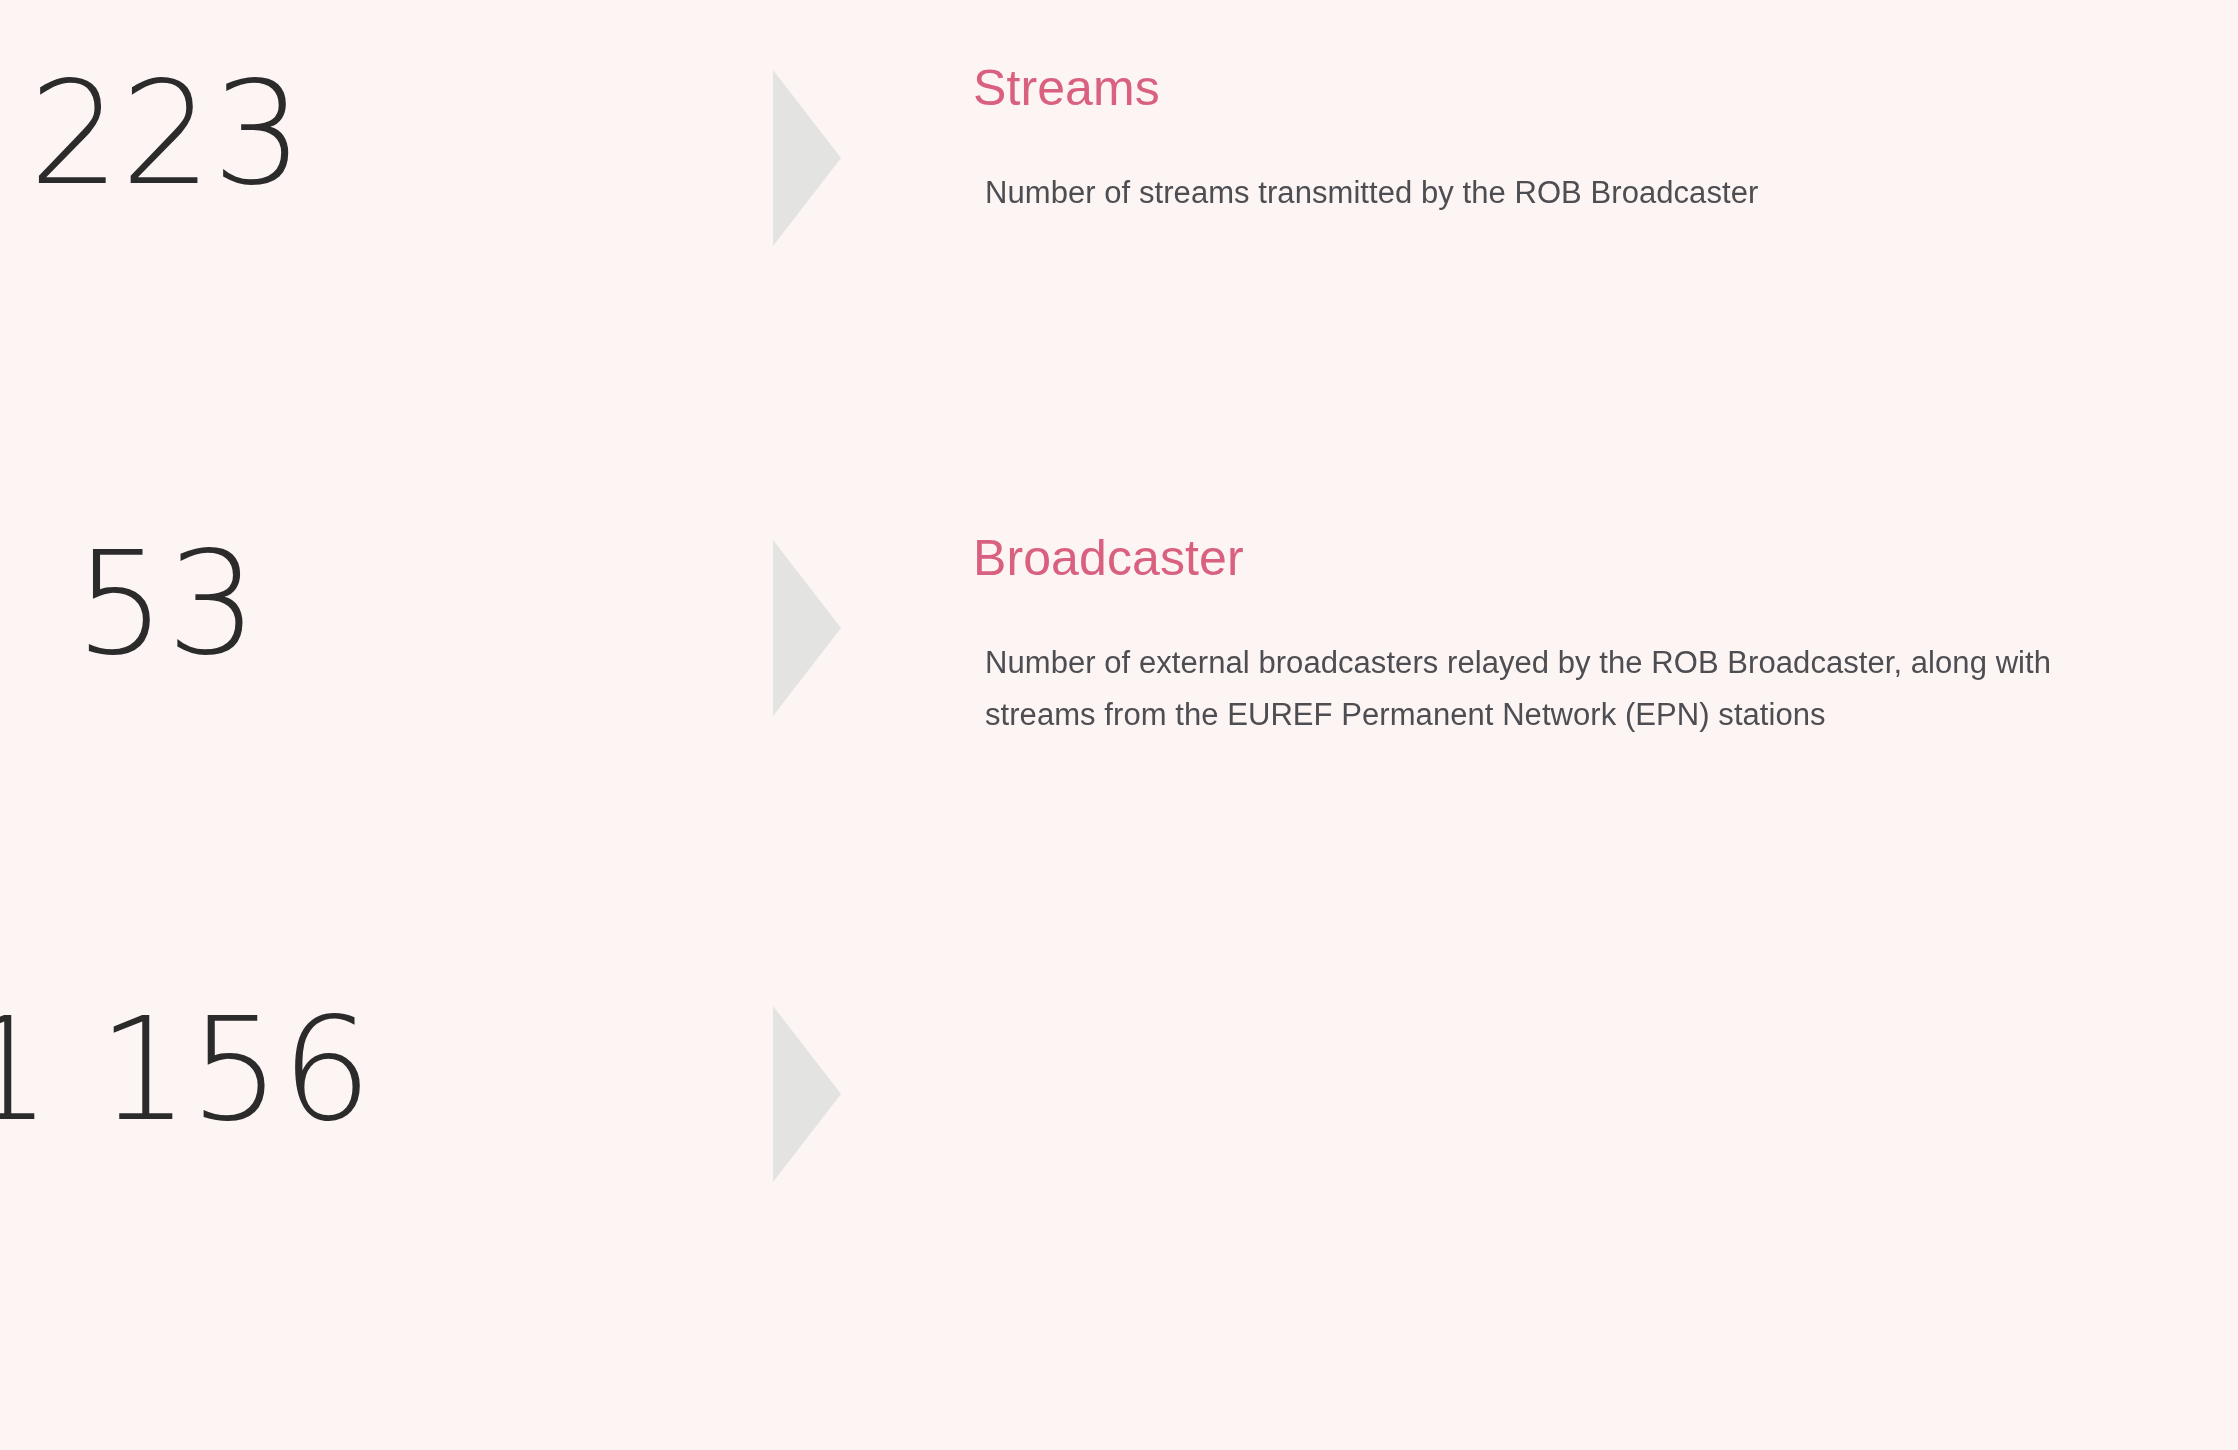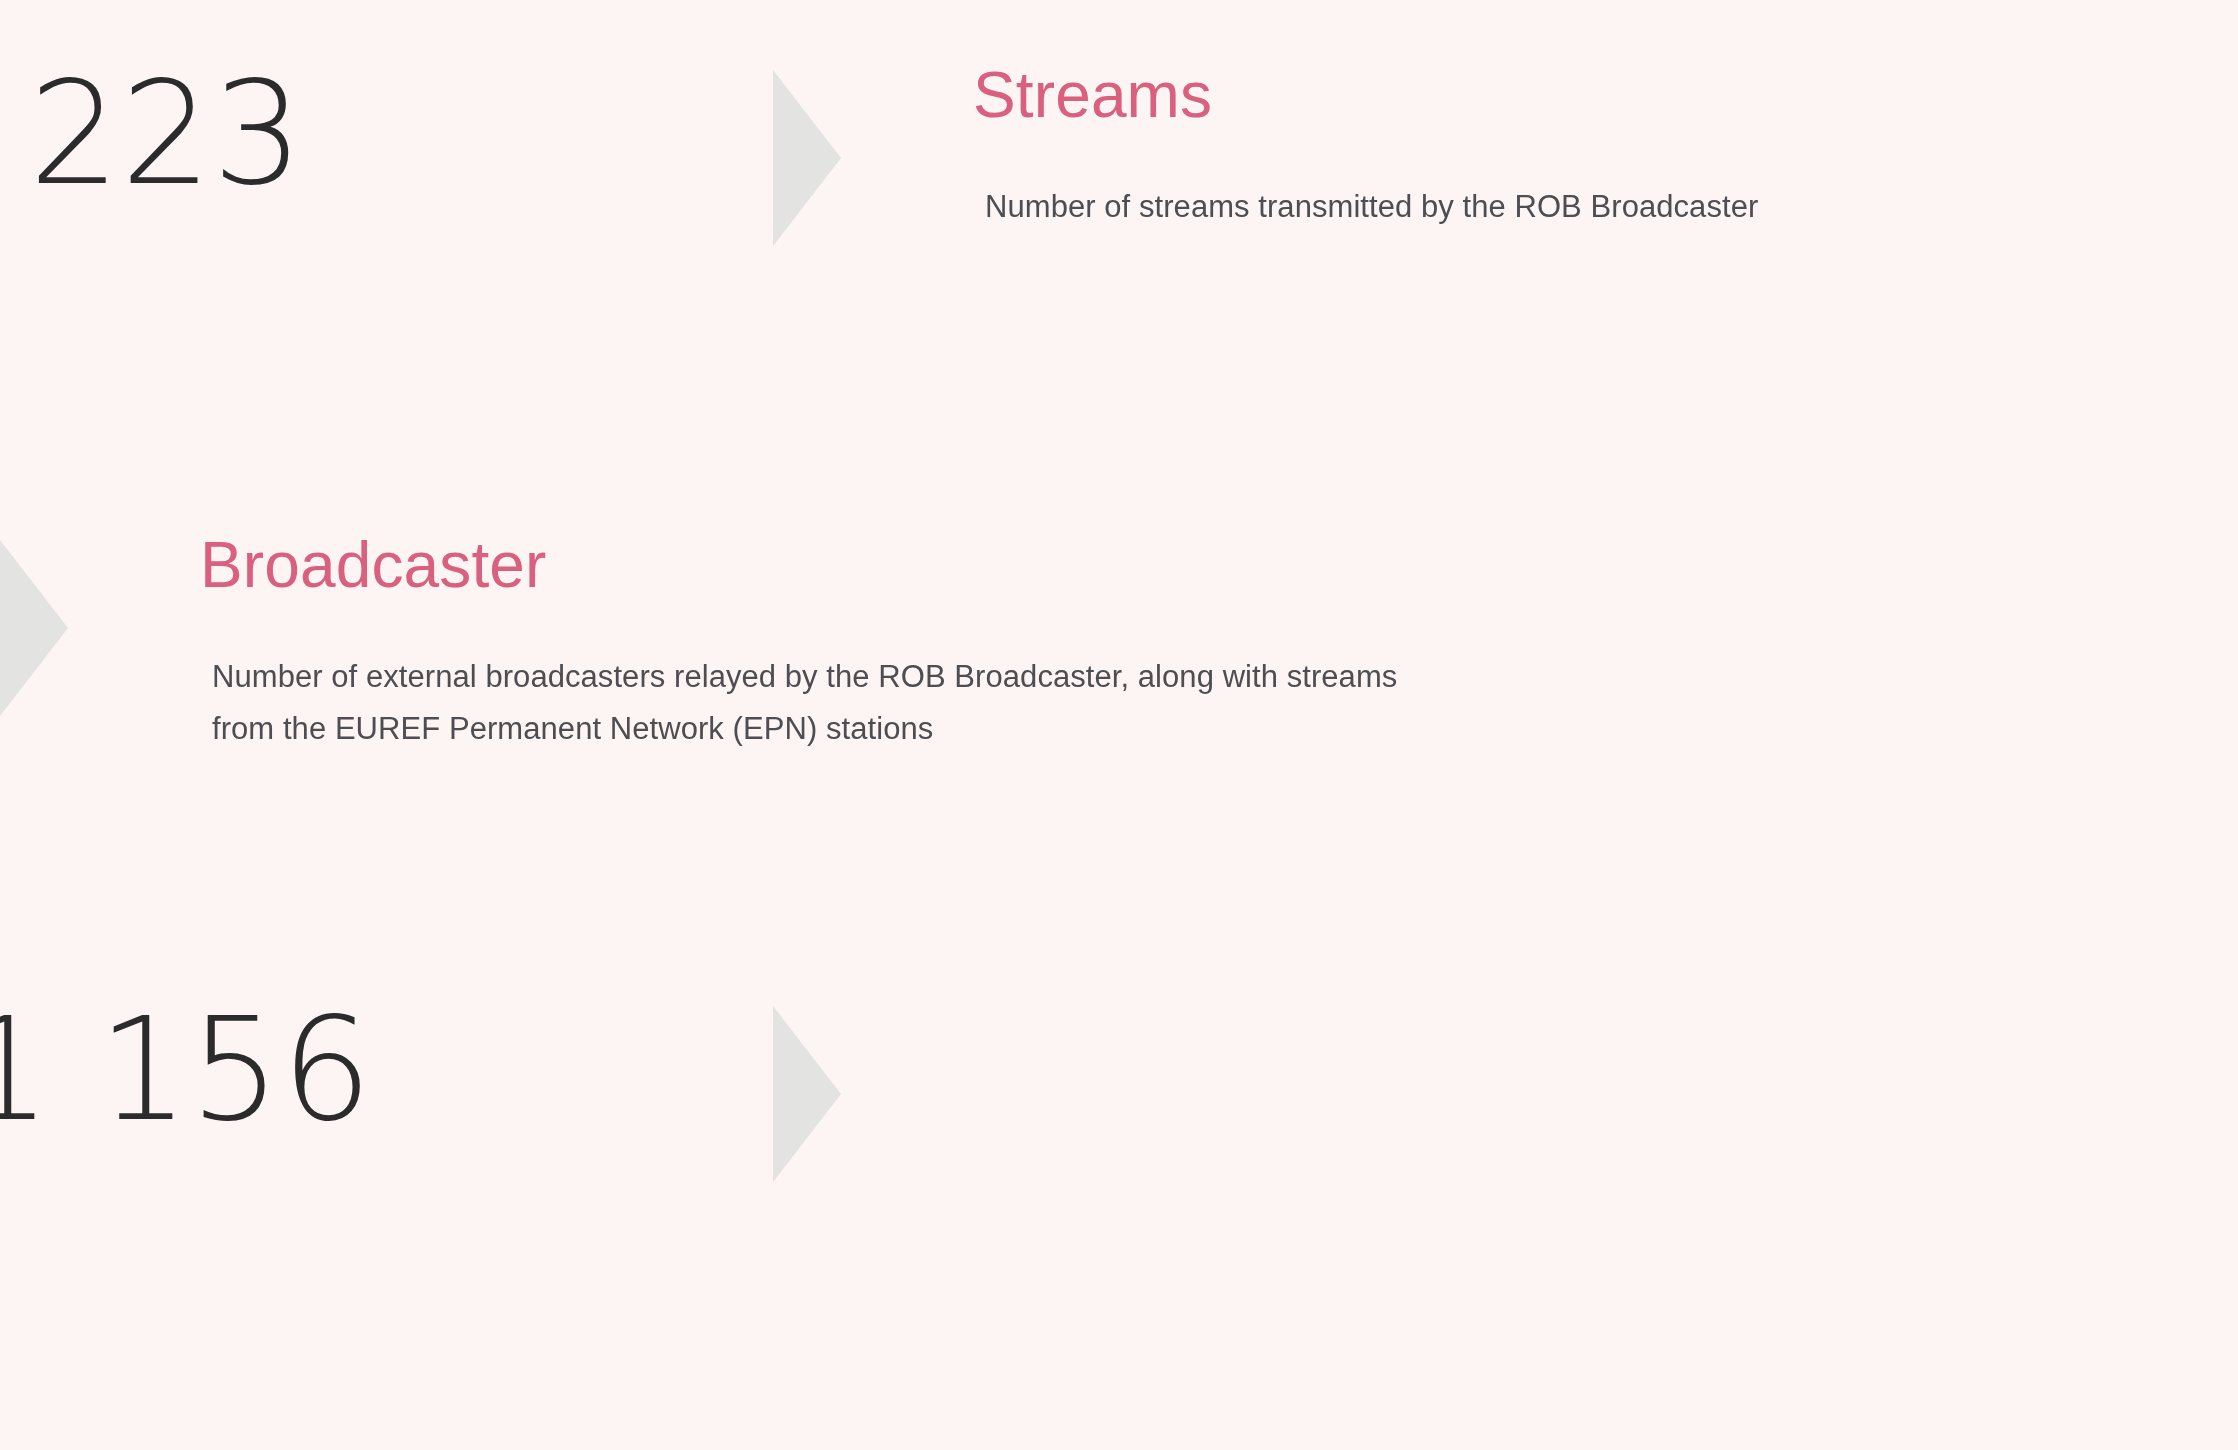--- a/index.html
+++ b/index.html
@@ -82,21 +82,21 @@
     flex: 1 1 auto;
     padding-left: 0;
     padding-right: 100px;
     box-sizing: border-box;
   }
 
   .stat-heading {
     margin: 0;
     font-family: "Liberation Sans", sans-serif;
     font-weight: 400;
-    font-size: 64px;
+    font-size: 50px;
     line-height: 1.05;
     color: #d9607f;
     letter-spacing: 0.002em;
   }
 
   .stat-desc {
     margin: 12px;
     padding-top: 40px;
     max-width: 1190px;
     font-family: "Liberation Sans", sans-serif;
@@ -123,20 +123,23 @@
     <div class="stat-arrow-col">
       <span class="stat-arrow"></span>
     </div>
     <div class="stat-text-col">
       <h2 class="stat-heading">Streams</h2>
       <p class="stat-desc">Number of streams transmitted by the ROB Broadcaster</p>
     </div>
   </div>
 
   <div class="stat-row row-1">
+    <div class="stat-figure-col">
+      <span class="stat-figure">53</span>
+    </div>
     <div class="stat-arrow-col">
       <span class="stat-arrow"></span>
     </div>
     <div class="stat-text-col">
       <h2 class="stat-heading">Broadcaster</h2>
       <p class="stat-desc">Number of external broadcasters relayed by the ROB Broadcaster, along with streams from the EUREF Permanent Network (EPN) stations</p>
     </div>
   </div>
 
   <div class="stat-row row-2">

